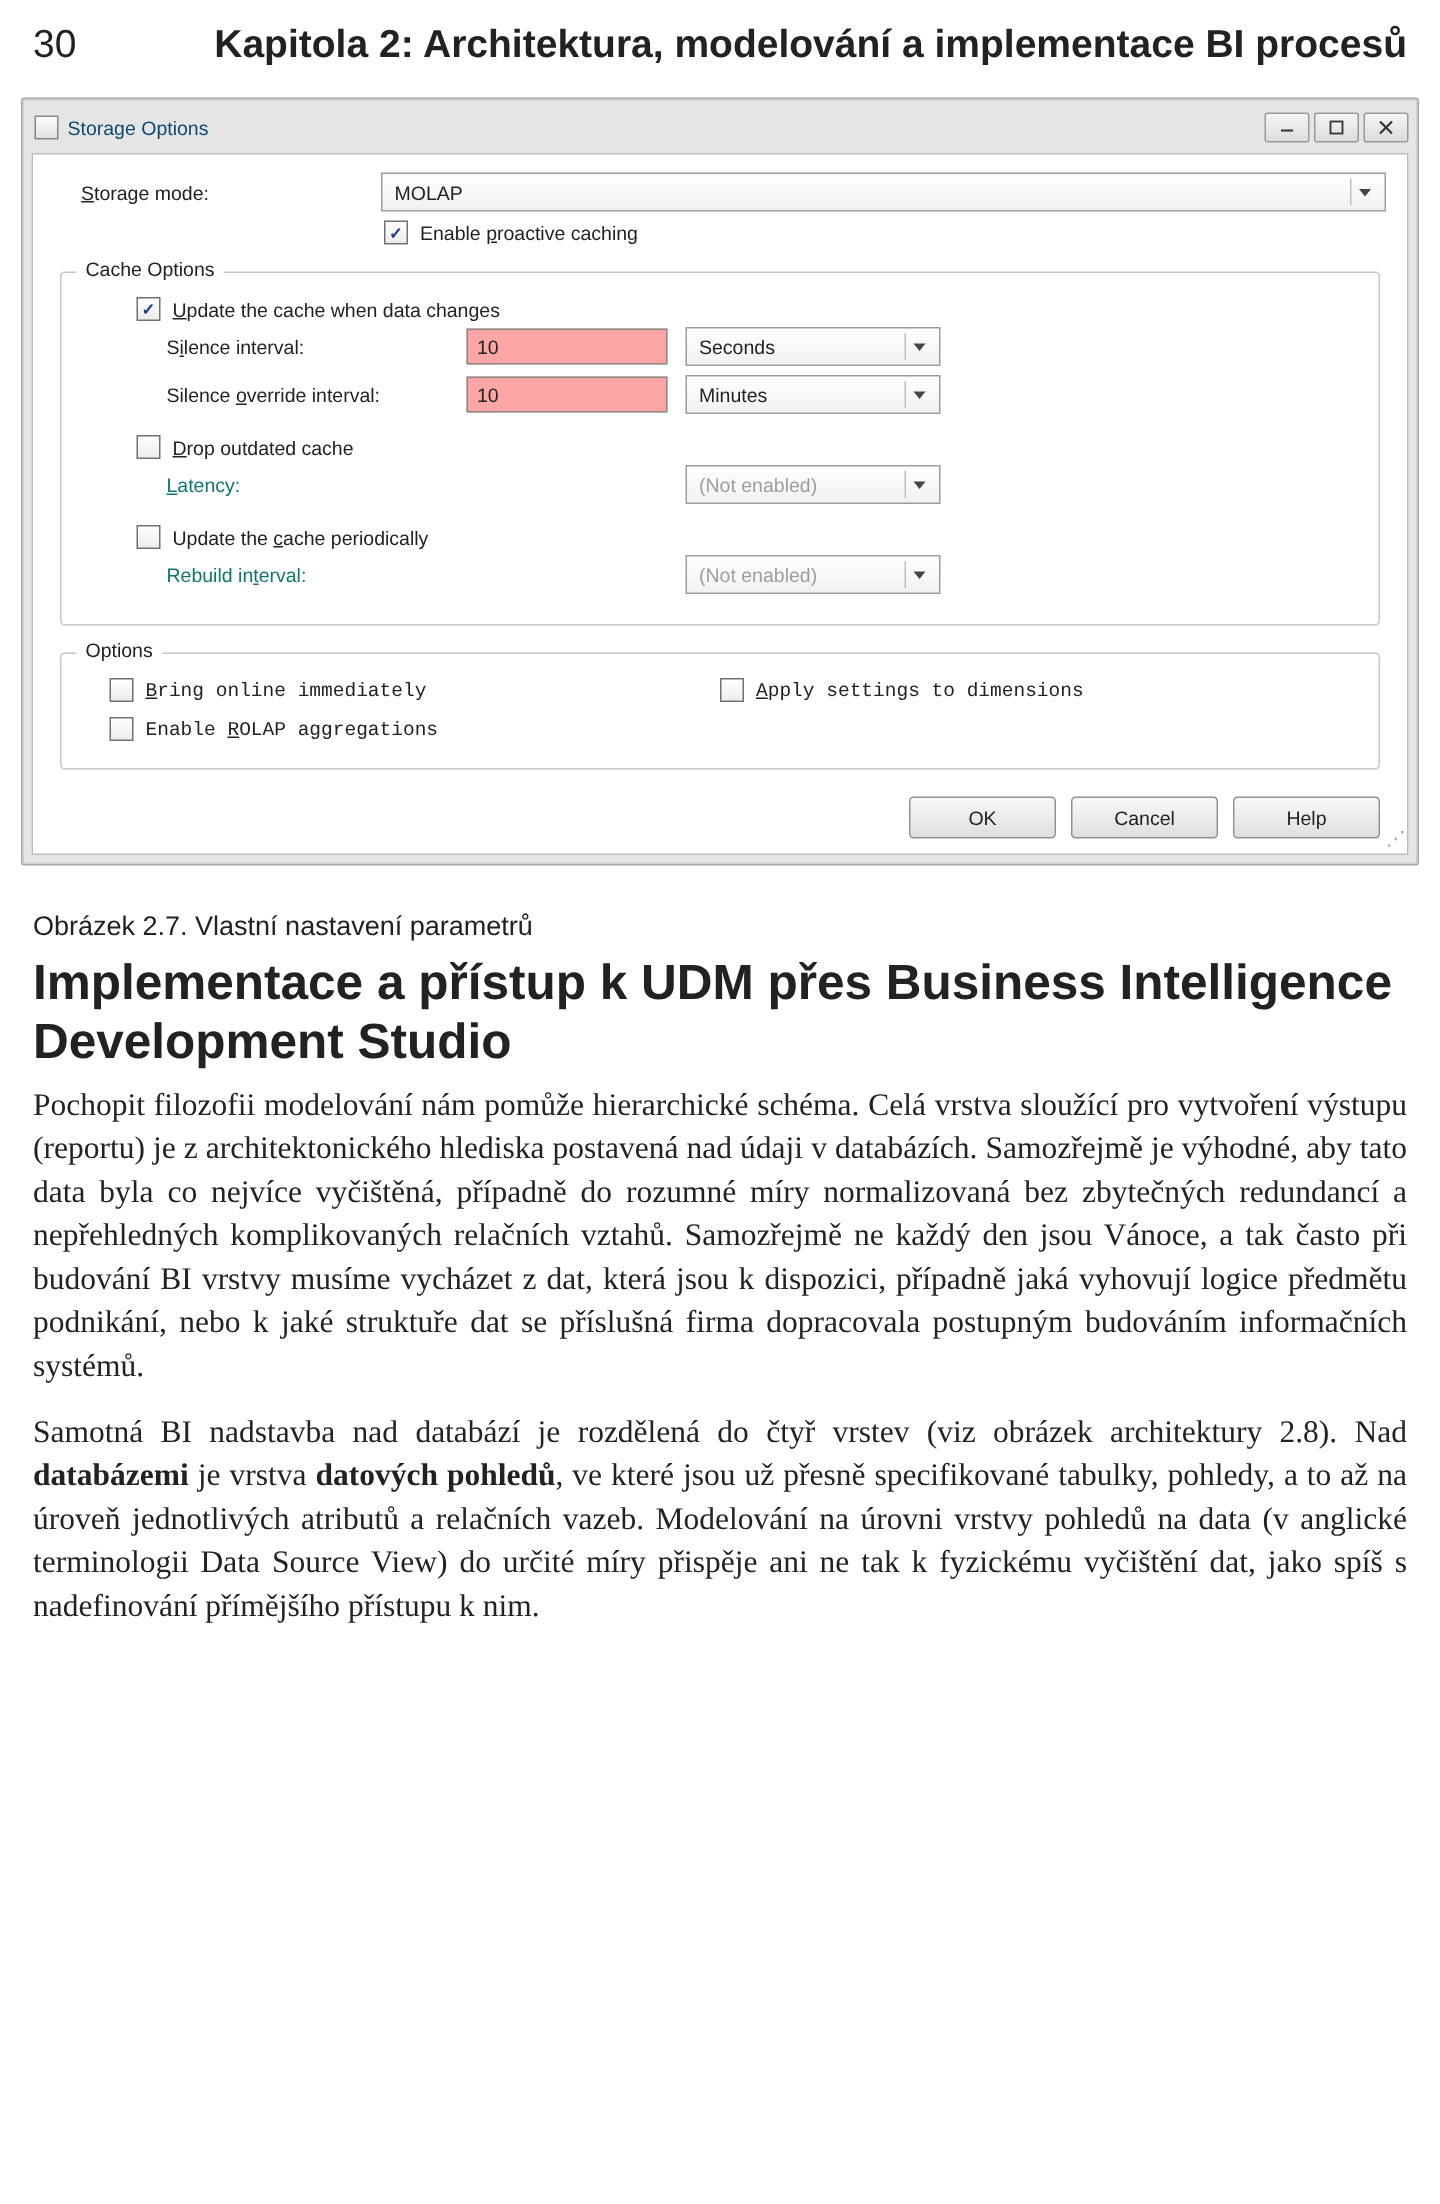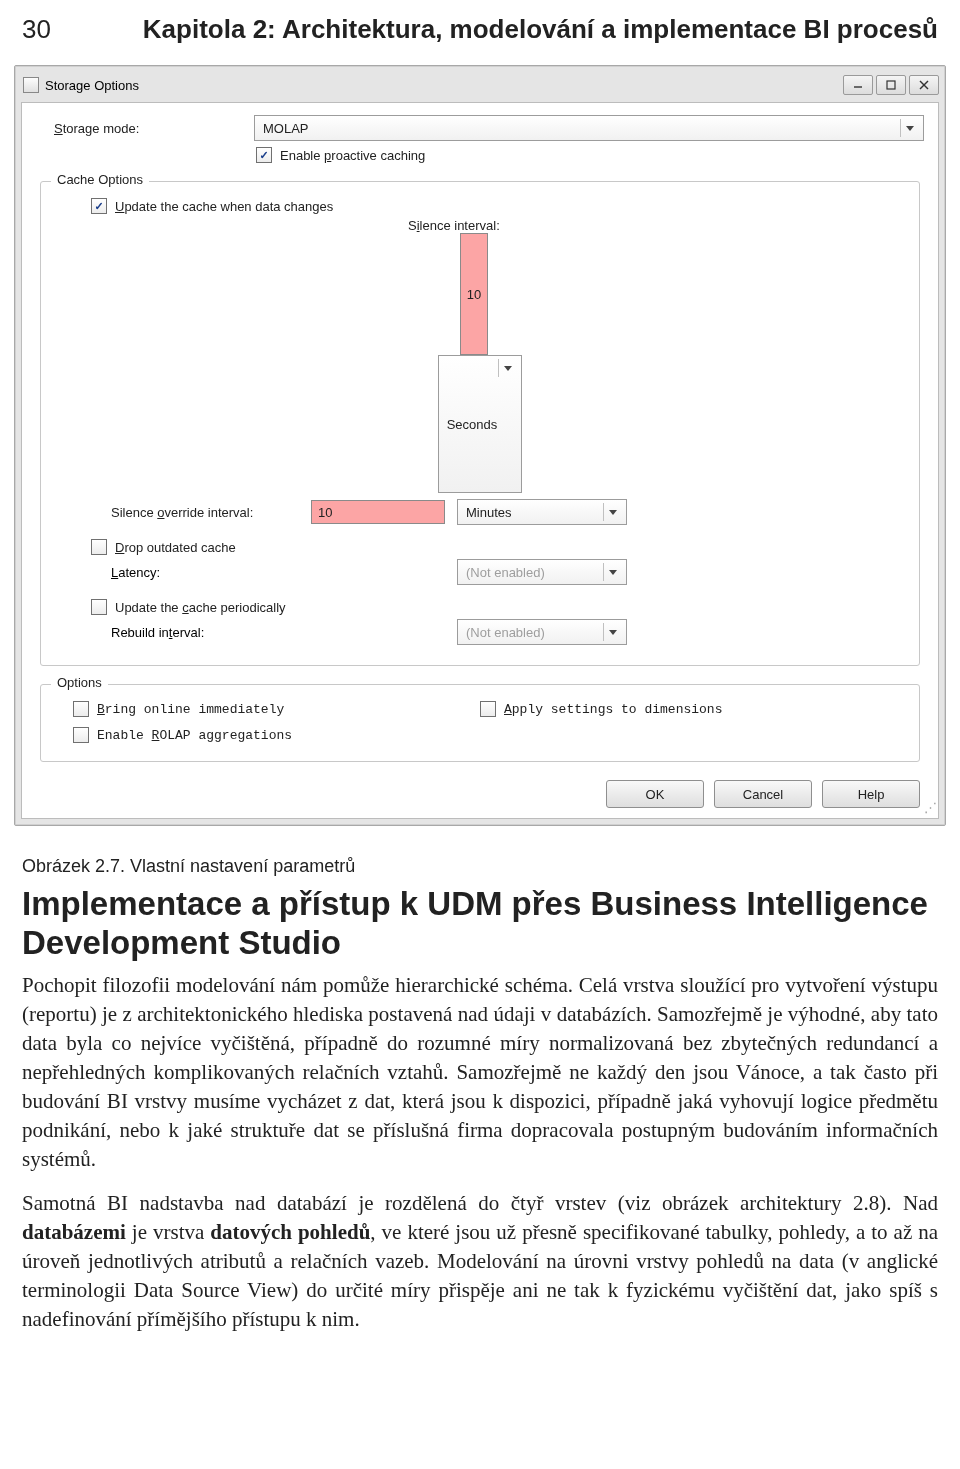--- a/index.html
+++ b/index.html
@@ -25,21 +25,21 @@
   background:#e5e5e5;
   padding:6px;
   border-radius:2px;
   box-shadow:0 0 0 1px #d0d0d0 inset;
 }
 .win-titlebar{
   display:flex;
   align-items:center;
   height:26px;
   font-size:13px;
-  color:#000000;
+  color:#0c4a6e;
 }
 .win-icon{
   width:14px;height:14px;
   border:1px solid #888;
   margin:0 6px 0 2px;
   background:linear-gradient(to bottom,#fdfdfd,#e0e0e0);
 }
 .win-title{flex:1;}
 .win-ctrls{display:flex;gap:3px;margin-right:0;}
 .win-btn{
@@ -58,21 +58,21 @@
   margin-top:4px;
   padding:12px 14px 10px 14px;
   position:relative;
   font-size:13px;
 }
 
 
 .row{display:flex;align-items:center;margin-bottom:6px;}
 .label{width:200px;padding-left:18px;}
 .label.sub{padding-left:56px;color:#222;}
-.label.sub.disabled{color:#000000;}
+.label.sub.disabled{color:#0f766e;}
 .sel{
   flex:1;
   height:24px;
   border:1px solid #9c9c9c;
   background:linear-gradient(#fff,#f1f1f1);
   padding:0 24px 0 8px;
   display:flex;align-items:center;
   position:relative;
   font-size:13px;
 }
@@ -243,21 +243,21 @@
 
 
     <div class="group">
       <span class="group-title">Cache Options</span>
 
       <div class="chkrow level1">
         <span class="chk">✓</span>
         <span class="label-flat"><span class="u">U</span>pdate the cache when data changes</span>
       </div>
 
-      <div class="row" style="margin-top:2px;flex-direction:column;">
+      <div class="row" style="margin-top:2px;">
         <span class="label sub">S<span class="u">i</span>lence interval:</span>
         <div class="txt">
           <span>10</span>
         </div>
         <div class="sel small">
           <span>Seconds</span>
           <span class="caret"></span>
         </div>
       </div>
 

